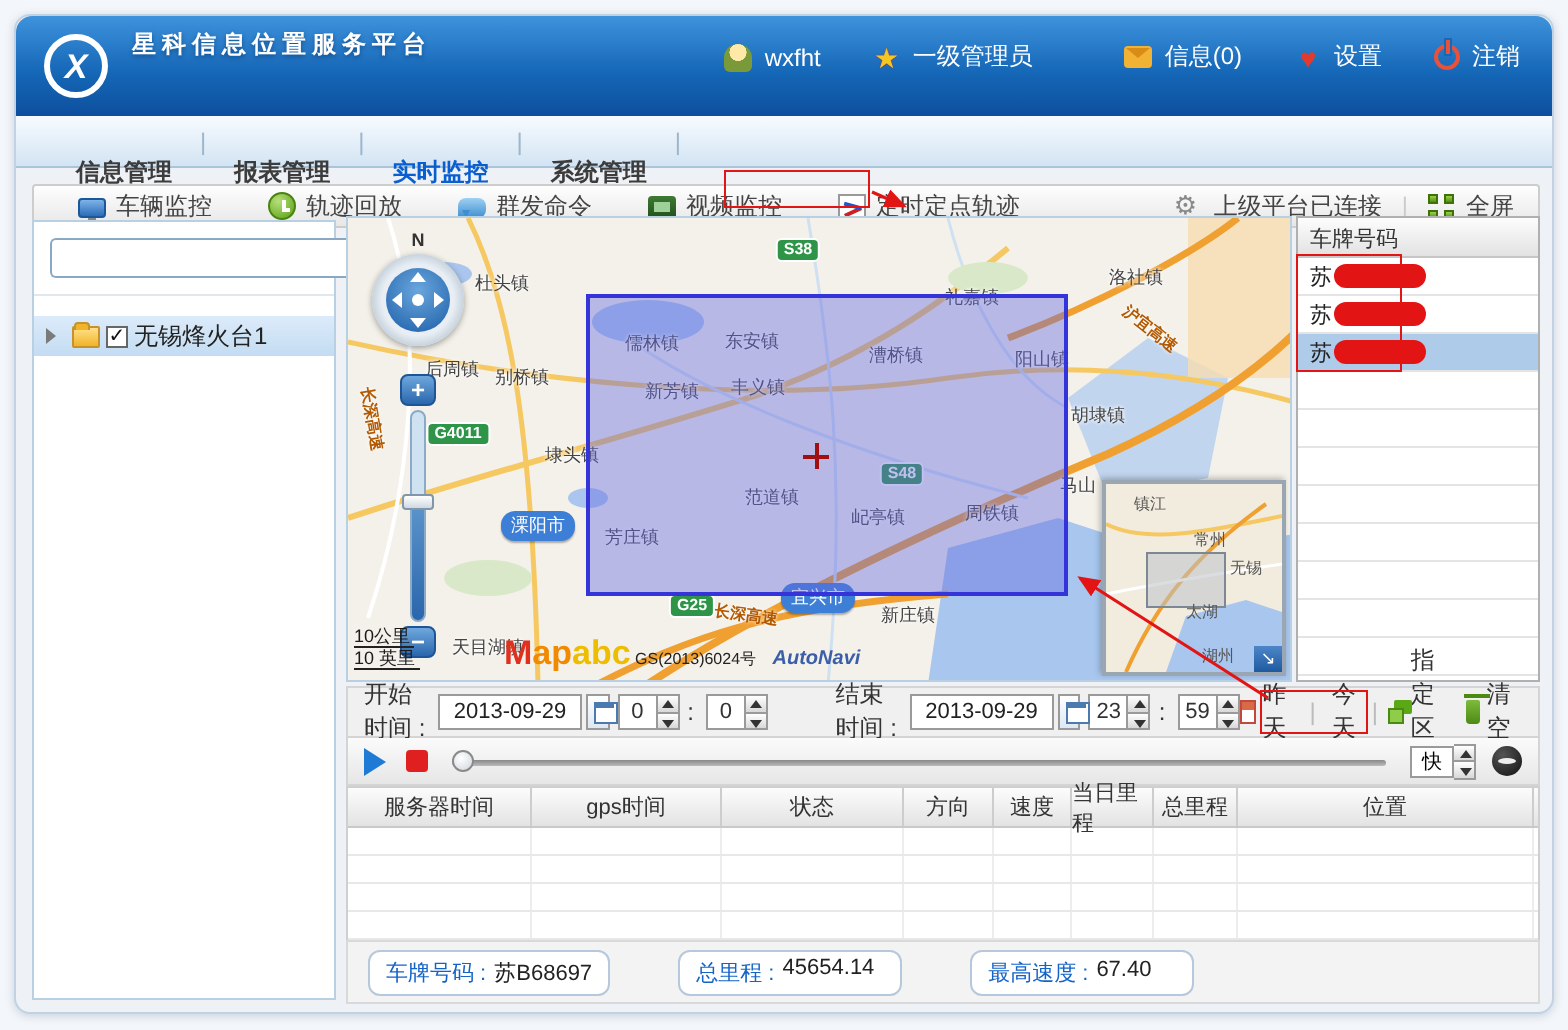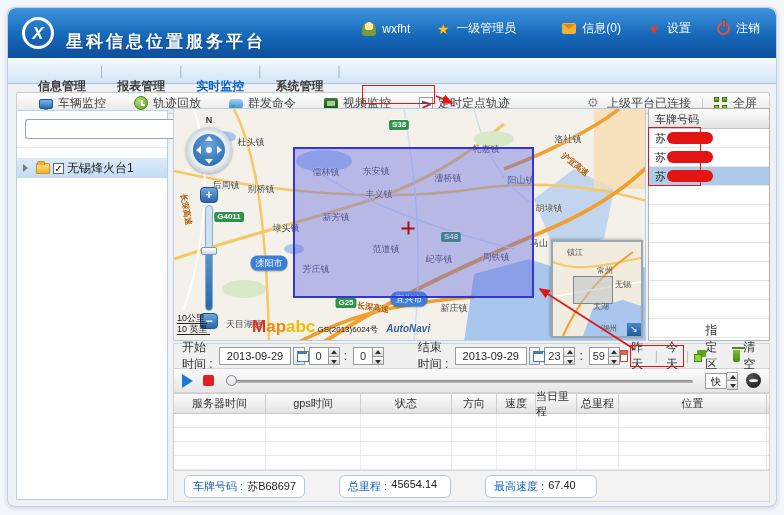--- a/index.html
+++ b/index.html
@@ -3,21 +3,21 @@
 <meta charset="utf-8">
 <style>
   * { margin:0; padding:0; box-sizing:border-box; }
   html,body { width:784px; height:515px; background:#f3f6fa; font-family:"Liberation Sans","DejaVu Sans",sans-serif; overflow:hidden; }
   #app { position:relative; width:784px; height:515px; }
   #win { position:absolute; left:7px; top:7px; width:770px; height:500px; background:#eef1f5; border:1px solid #c2d2e2; border-radius:8px; overflow:hidden; box-shadow:0 1px 4px rgba(120,140,170,.35); }
 
   
   #hdr { position:absolute; left:0; top:0; width:100%; height:50px; background:linear-gradient(#3e93dc,#1668b8 55%,#0d4f9e); border-radius:8px 8px 0 0; }
   #logo { position:absolute; left:14px; top:9px; width:32px; height:32px; border:3px solid #fff; border-radius:50%; color:#fff; font-weight:bold; font-style:italic; font-size:17px; text-align:center; line-height:27px; }
-  #title { position:absolute; left:58px; top:22px; color:#fff; font-size:17px; font-weight:bold; letter-spacing:3px; text-shadow:0 1px 2px rgba(0,40,90,.5); }
+  #title { position:absolute; left:58px; top:6px; color:#fff; font-size:12px; font-weight:bold; letter-spacing:3px; text-shadow:0 1px 2px rgba(0,40,90,.5); }
   #userbar { position:absolute; right:16px; top:12px; display:flex; align-items:center; gap:6px; color:#fff; font-size:12px; }
   #userbar .gap { width:14px; }
   .uicon { display:inline-block; width:14px; height:14px; line-height:14px; text-align:center; font-size:12px; }
   .i-user { background:radial-gradient(circle at 50% 30%, #ffe9a8 35%, #7a9a3a 36%); border-radius:50% 50% 3px 3px; }
   .i-star { color:#f6c723; text-shadow:0 0 1px #c03020; font-size:14px; }
   .i-mail { background:#f2b233; border-radius:2px; position:relative; height:11px; }
   .i-mail:before { content:""; position:absolute; left:1px; top:1px; border:5px solid transparent; border-top:5px solid #d98c16; border-width:5px 6px 0 6px; }
   .i-heart { color:#e23b2e; font-size:14px; }
   .i-power { position:relative; width:13px; height:13px; border:2px solid #e8523a; border-radius:50%; }
   .i-power:before { content:""; position:absolute; left:3.5px; top:-4px; width:2px; height:7px; background:#e8523a; box-shadow:0 0 0 1px #1668b8; }
@@ -281,21 +281,21 @@
       </svg>
 
       <div id="labels-layer">
           <span class="m-town" style="left: 77px; top: 33px;">杜头镇</span>
           <span class="m-town" style="left: 52px; top: 76px;">后周镇</span>
           <span class="m-town" style="left: 87px; top: 80px;">别桥镇</span>
           <span class="m-town" style="left: 112px; top: 119px;">埭头镇</span>
           <span class="m-town" style="left: 152px; top: 63px;">儒林镇</span>
           <span class="m-town" style="left: 202px; top: 62px;">东安镇</span>
           <span class="m-town" style="left: 205px; top: 85px;">丰义镇</span>
-          <span class="m-town" style="left: 162px; top: 108px; font-family: Liberation Serif, serif;">新芳镇</span>
+          <span class="m-town" style="left: 162px; top: 87px; font-family: Liberation Serif, serif;">新芳镇</span>
           <span class="m-town" style="left: 212px; top: 140px;">范道镇</span>
           <span class="m-town" style="left: 142px; top: 160px;">芳庄镇</span>
           <span class="m-town" style="left: 280px; top: 199px;">新庄镇</span>
           <span class="m-town" style="left: 70px; top: 215px;">天目湖镇</span>
           <span class="m-town" style="left: 274px; top: 69px;">漕桥镇</span>
           <span class="m-town" style="left: 347px; top: 71px;">阳山镇</span>
           <span class="m-town" style="left: 394px; top: 30px;">洛社镇</span>
           <span class="m-town" style="left: 375px; top: 99px;">胡埭镇</span>
           <span class="m-town" style="left: 322px; top: 148px;">周铁镇</span>
           <span class="m-town" style="left: 265px; top: 150px;">屺亭镇</span>

